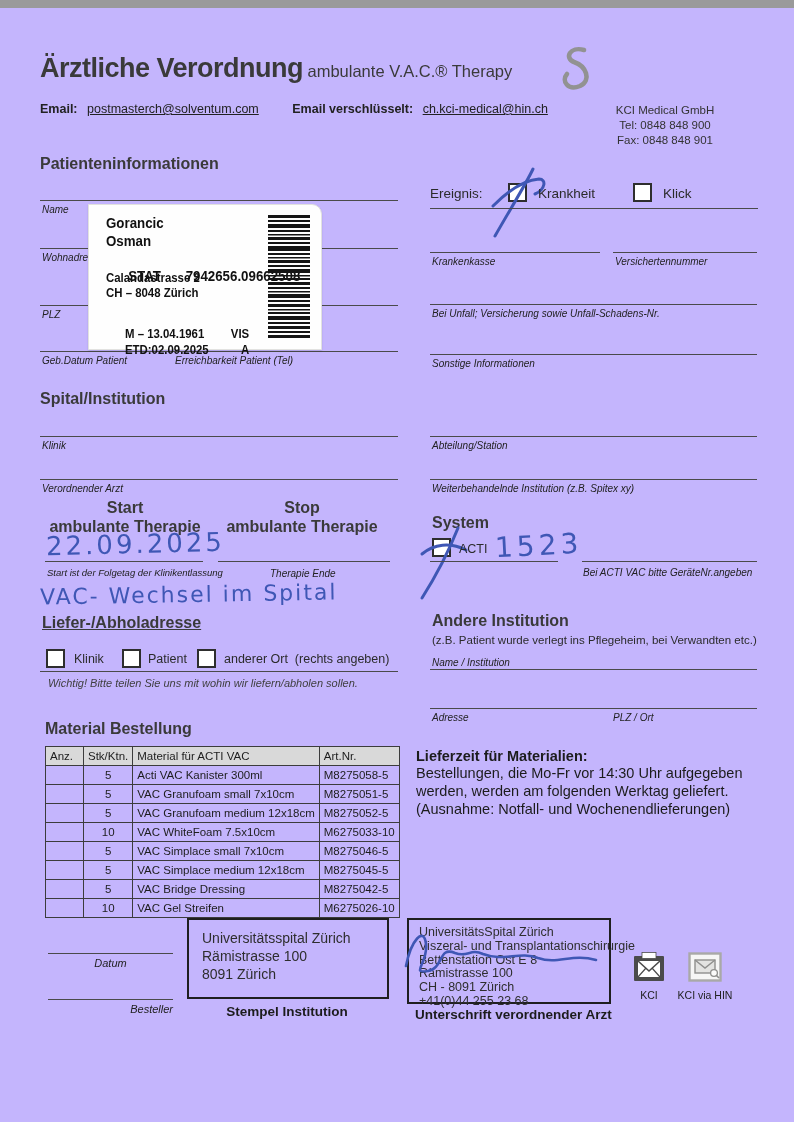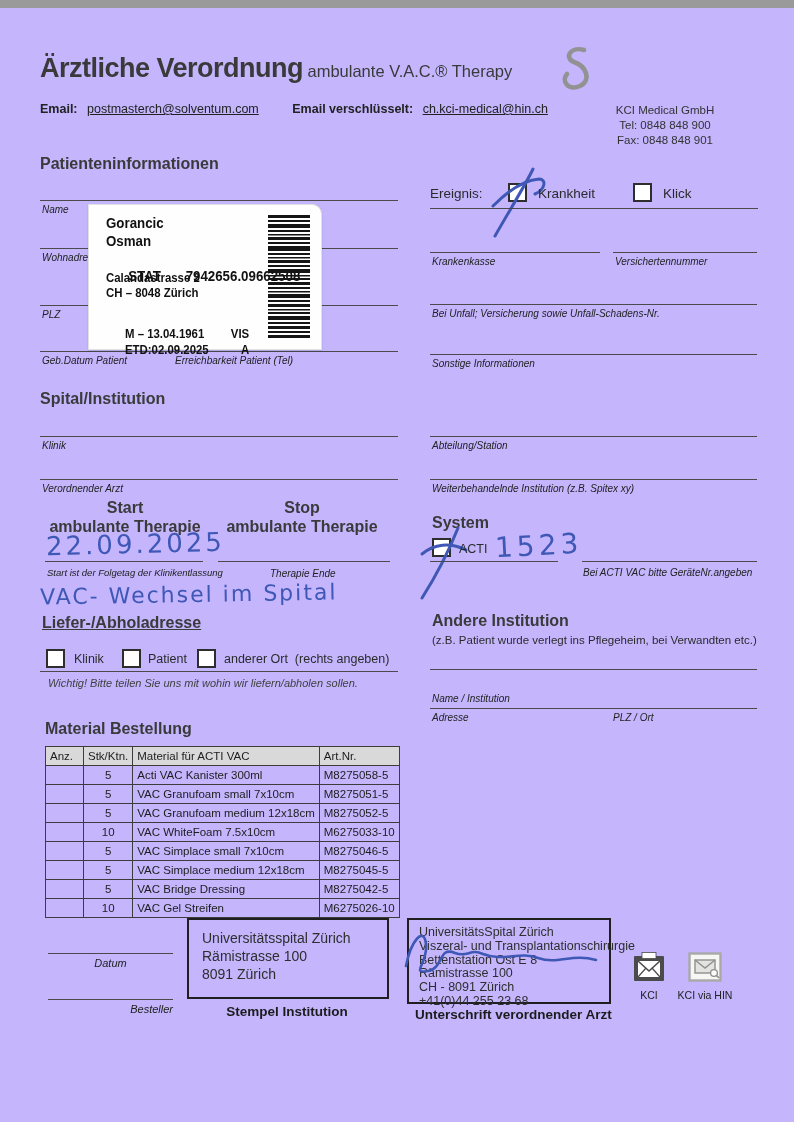--- a/index.html
+++ b/index.html
@@ -210,21 +210,21 @@
   <div class="cb" style="left:122px;top:641px;"></div>
   <div class="txt" style="left:148px;top:644px;font-size:12.5px;">Patient</div>
   <div class="cb" style="left:197px;top:641px;"></div>
   <div class="txt" style="left:224px;top:644px;font-size:12.5px;white-space:pre;">anderer Ort  (rechts angeben)</div>
   <div class="fline" style="left:40px;top:663px;width:358px;"></div>
   <div class="flabel" style="left:48px;top:669px;font-size:11px;color:#3f3f3f;">Wichtig! Bitte teilen Sie uns mit wohin wir liefern/abholen sollen.</div>
 
   <div class="abs sect-h" style="left:432px;top:604px;">Andere Institution</div>
   <div class="txt" style="left:432px;top:626px;font-size:11.5px;">(z.B. Patient wurde verlegt ins Pflegeheim, bei Verwandten etc.)</div>
   <div class="fline" style="left:430px;top:661px;width:327px;"></div>
-  <div class="flabel" style="left:432px;top:685px;text-align:center;">Name / Institution</div>
+  <div class="flabel" style="left:432px;top:649px;text-align:center;">Name / Institution</div>
   <div class="fline" style="left:430px;top:700px;width:327px;"></div>
   <div class="flabel" style="left:432px;top:704px;">Adresse</div>
   <div class="flabel" style="left:613px;top:704px;">PLZ / Ort</div>
 
   <div class="abs sect-h" style="left:45px;top:712px;">Material Bestellung</div>
 
   <table class="mat">
     <colgroup>
         <col style="width:38px">
         <col style="width:44px">
@@ -284,20 +284,24 @@
       </tr>
         <tr>
         <td class="c"></td>
         <td class="c">10</td>
         <td>VAC Gel Streifen</td>
         <td>M6275026-10</td>
       </tr>
       </tbody>
   </table>
 
+  <div class="abs" style="left:416px;top:740px;width:360px;">
+    <div class="dt-head">Lieferzeit für Materialien:</div>
+    <div class="dt-body">Bestellungen, die Mo-Fr vor 14:30 Uhr aufgegeben werden, werden am folgenden Werktag geliefert. (Ausnahme: Notfall- und Wochenendlieferungen)</div>
+  </div>
 
   <div class="fline" style="left:48px;top:945px;width:125px;"></div>
   <div class="flabel" style="left:48px;top:949px;width:125px;text-align:center;font-size:11px;">Datum</div>
   <div class="fline" style="left:48px;top:991px;width:125px;"></div>
   <div class="flabel" style="left:48px;top:995px;width:125px;text-align:right;font-size:11px;">Besteller</div>
 
   <div class="stampbox" style="left:187px;top:910px;width:198px;height:77px;">
     <div class="abs" style="left:13px;top:9px;font-size:14px;line-height:18px;color:#2e2e2e;">
       <div class="stamp-line">Universitätsspital Zürich</div>
       <div class="stamp-line">Rämistrasse 100</div>

